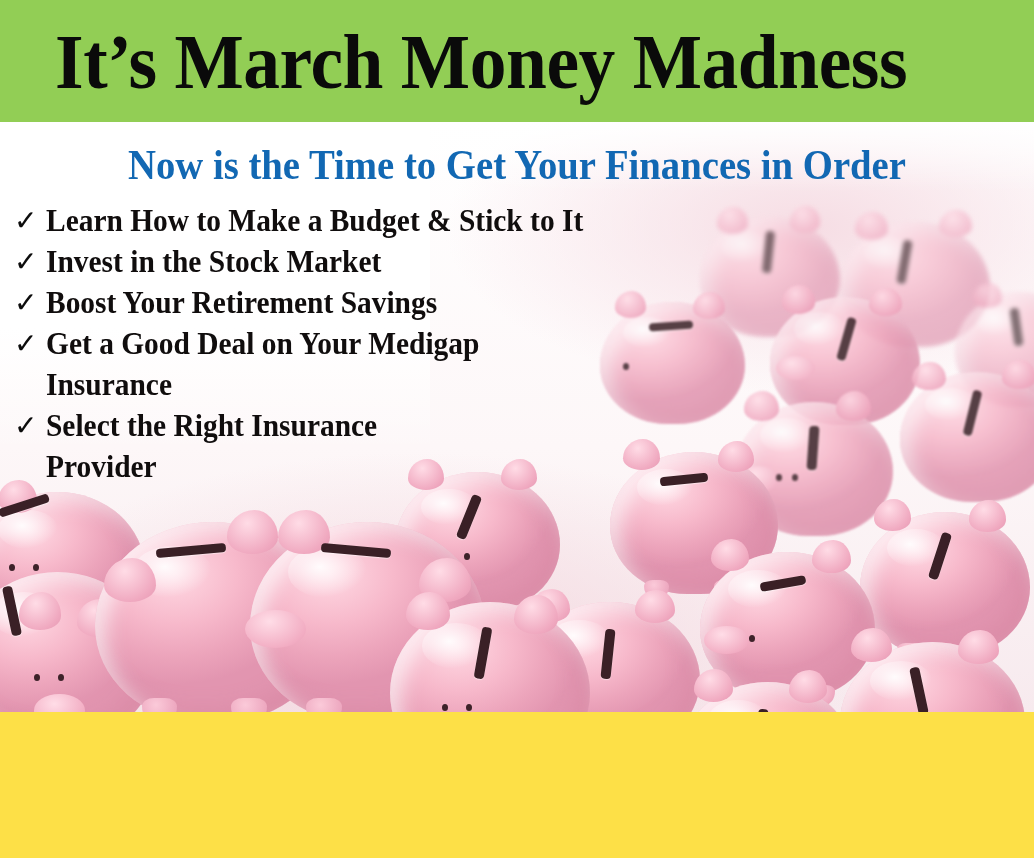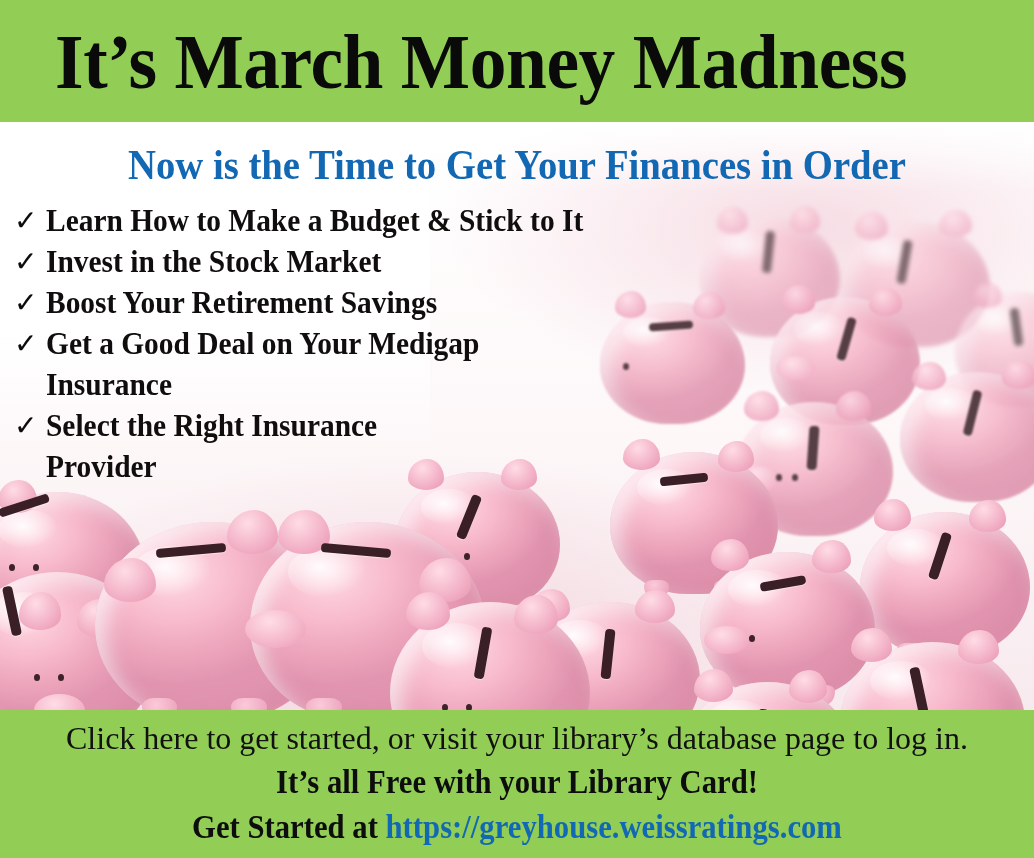--- a/index.html
+++ b/index.html
@@ -371,21 +371,14 @@
 Insurance</span>
       </li>
       <li class="bullet">
         <span class="check">✓</span>
         <span class="btext">Select the Right Insurance
 Provider</span>
       </li>
     </ul>
   </div>
 
-  <div class="footer-band">
-    <div class="foot-line1">Click here to get started, or visit your library’s database page to log in.</div>
-    <div class="foot-line2">It’s all Free with your Library Card!</div>
-    <div class="foot-line3">
-      <span>Get Started at </span><span class="url">https://greyhouse.weissratings.com</span>
-    </div>
-  </div>
 
 </div>
 
 </body></html>

